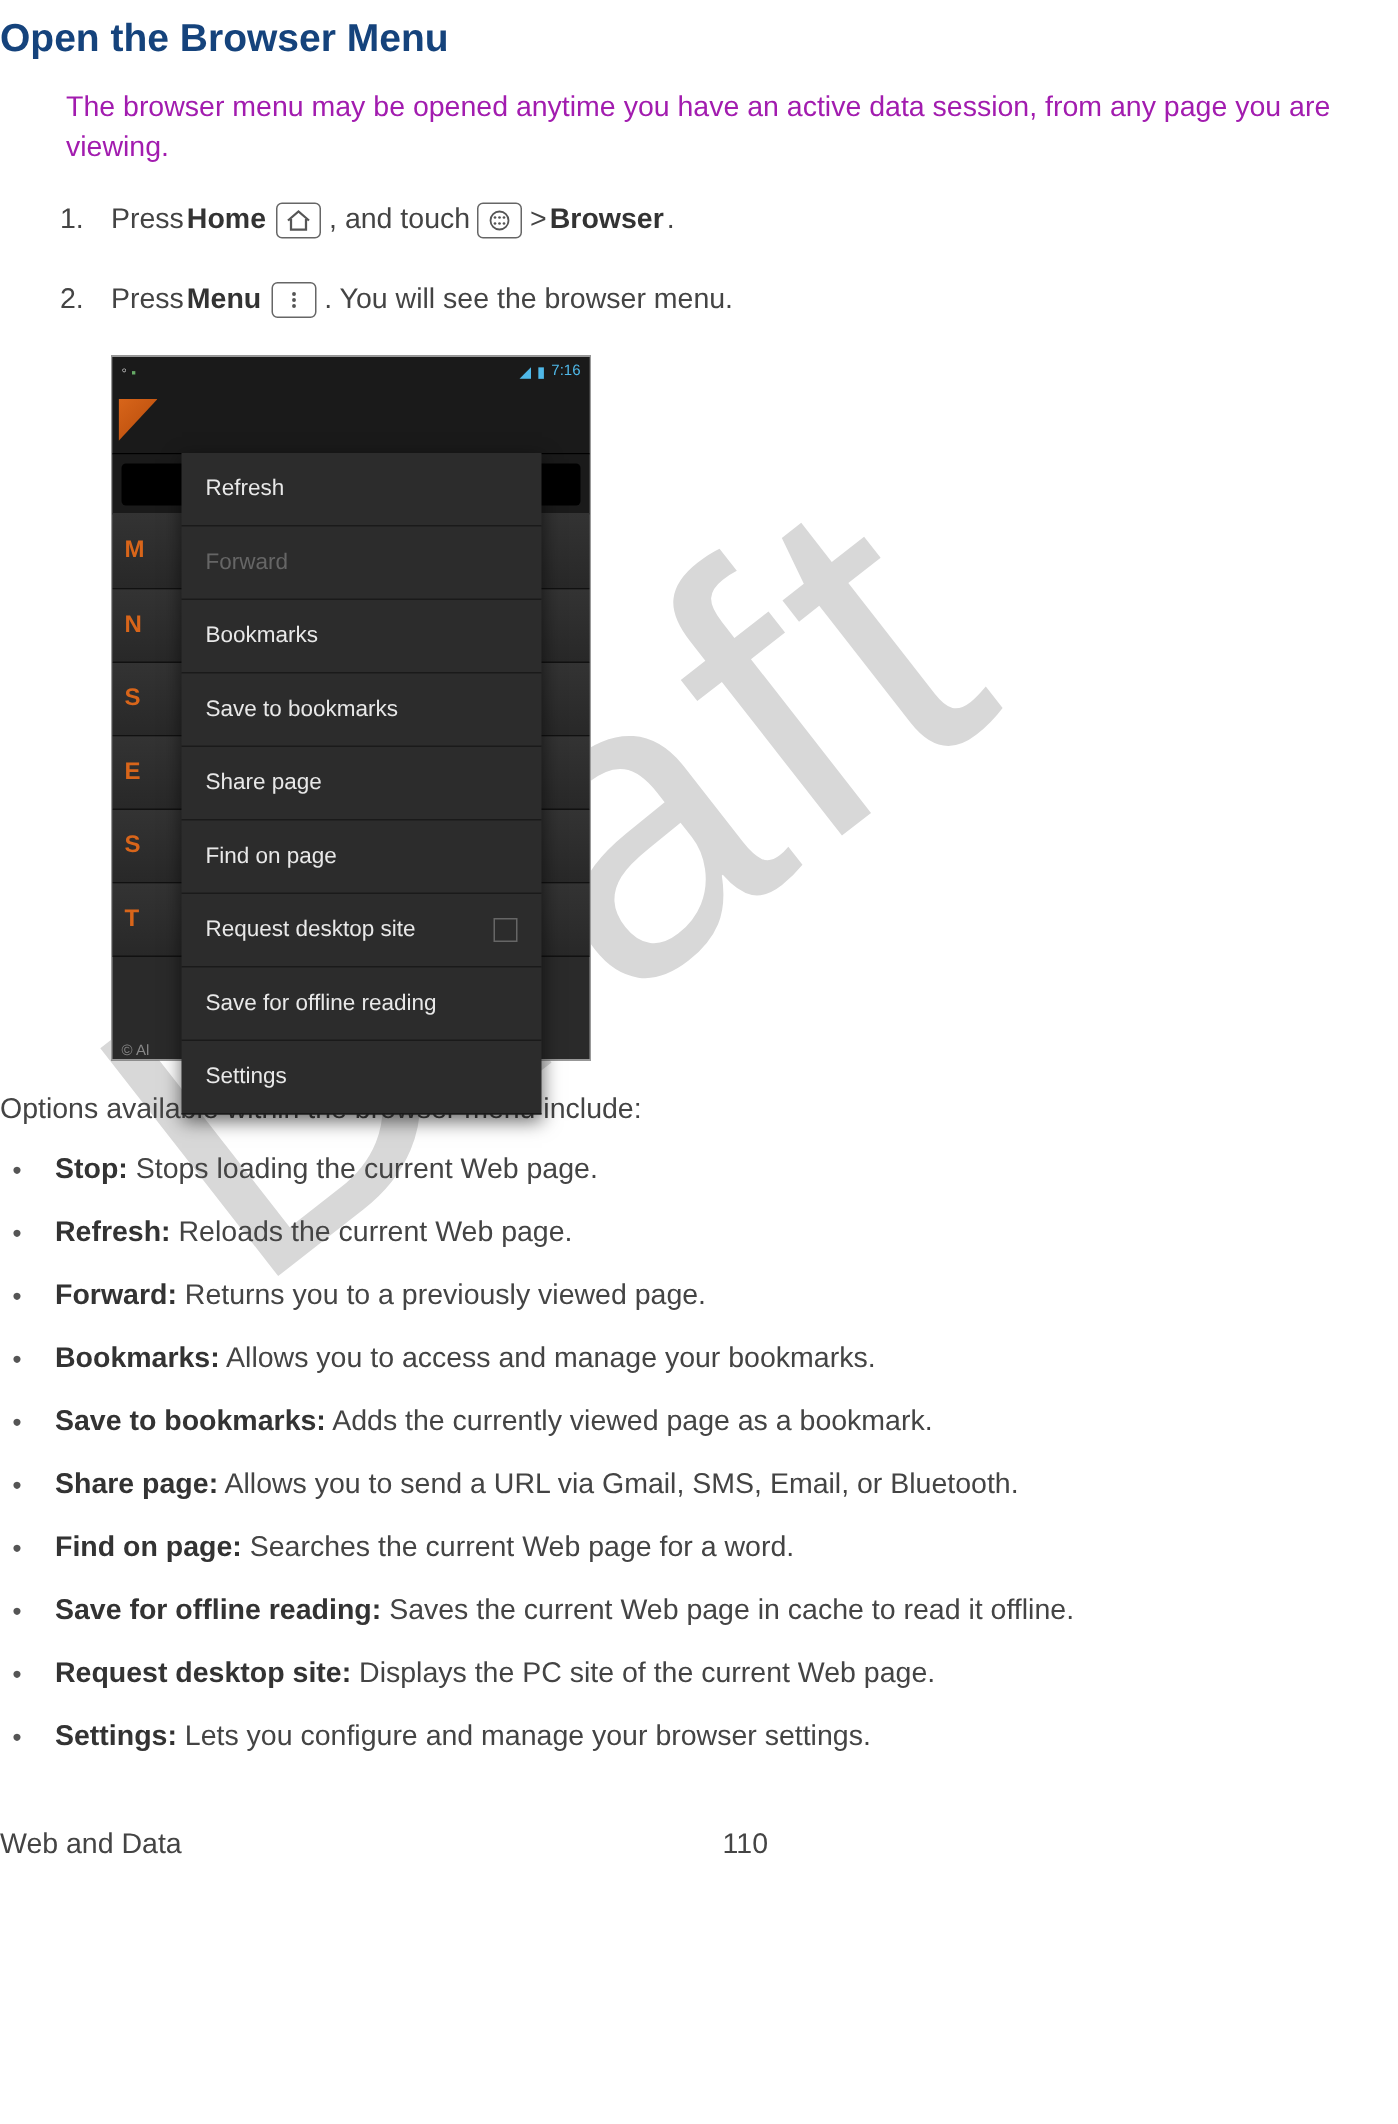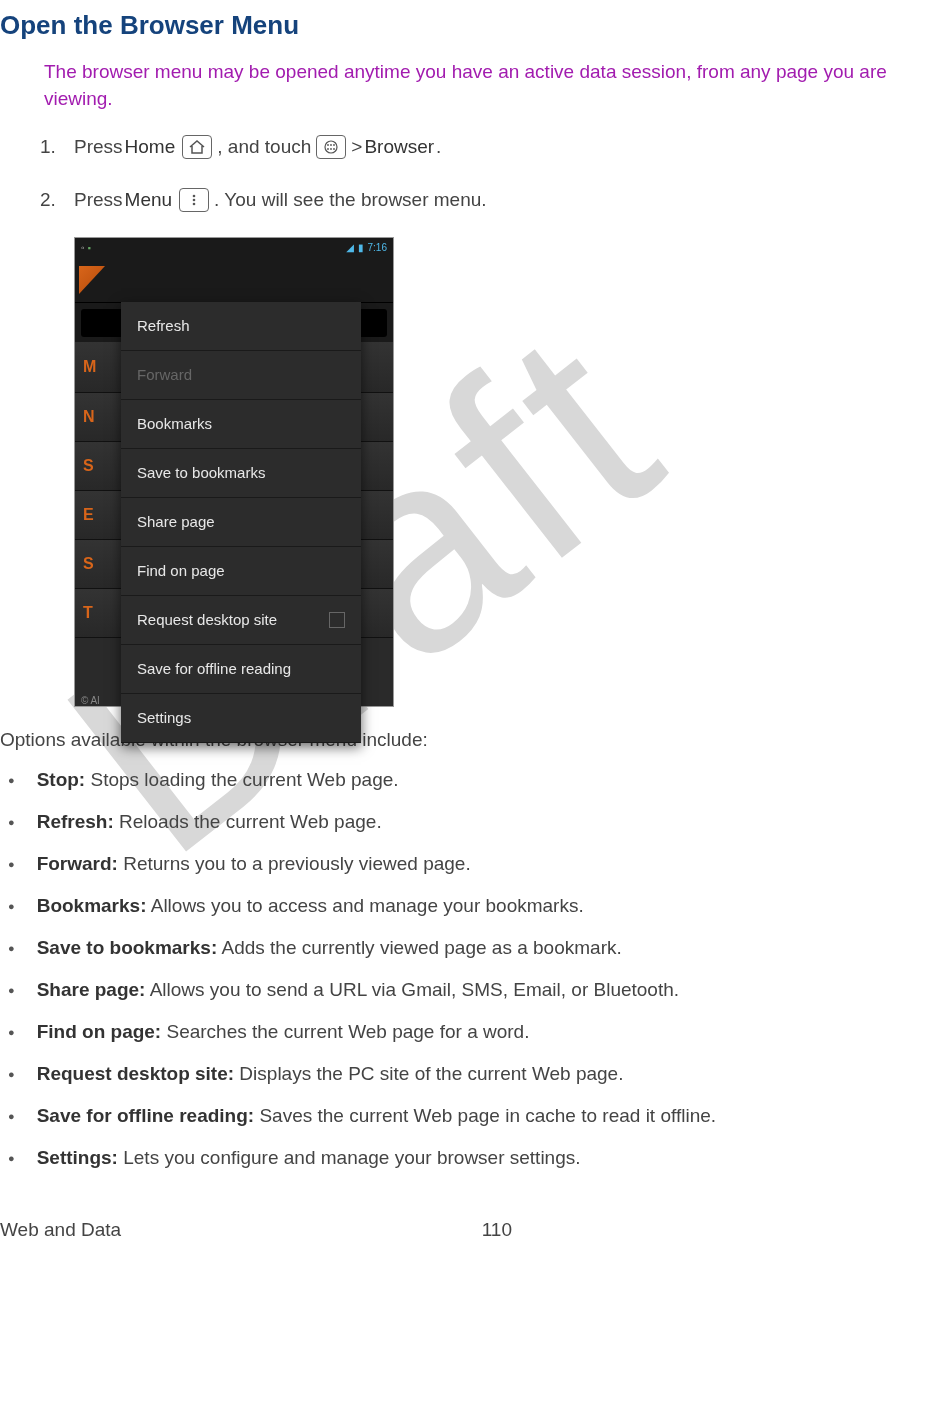--- a/index.html
+++ b/index.html
@@ -57,21 +57,21 @@
     }
     .step-num {
       width: 34px;
     }
     .step-body {
       display: flex;
       align-items: center;
       flex-wrap: wrap;
       gap: 2px;
     }
-    .bold { font-weight: normal; color: #333; }
+    .bold { font-weight: bold; color: #333; }
     .inline-icon {
       display: inline-flex;
       align-items: center;
       justify-content: center;
       width: 28px;
       height: 22px;
       border: 1.5px solid #666;
       border-radius: 4px;
       margin: 0 3px;
       vertical-align: middle;
@@ -351,24 +351,24 @@
         <li>
           <span><span class="opt-label">Save to bookmarks:</span><span> Adds the currently viewed page as a bookmark.</span></span>
         </li>
         <li>
           <span><span class="opt-label">Share page:</span><span> Allows you to send a URL via Gmail, SMS, Email, or Bluetooth.</span></span>
         </li>
         <li>
           <span><span class="opt-label">Find on page:</span><span> Searches the current Web page for a word.</span></span>
         </li>
         <li>
+          <span><span class="opt-label">Save for offline reading:</span><span> Saves the current Web page in cache to read it offline.</span></span>
+        </li>
+        <li>
           <span><span class="opt-label">Request desktop site:</span><span> Displays the PC site of the current Web page.</span></span>
-        </li>
-        <li>
-          <span><span class="opt-label">Save for offline reading:</span><span> Saves the current Web page in cache to read it offline.</span></span>
         </li>
         <li>
           <span><span class="opt-label">Settings:</span><span> Lets you configure and manage your browser settings.</span></span>
         </li>
       </ul>
 
   <div class="footer">
     <span>Web and Data</span>
     <span>110</span>
   </div>

